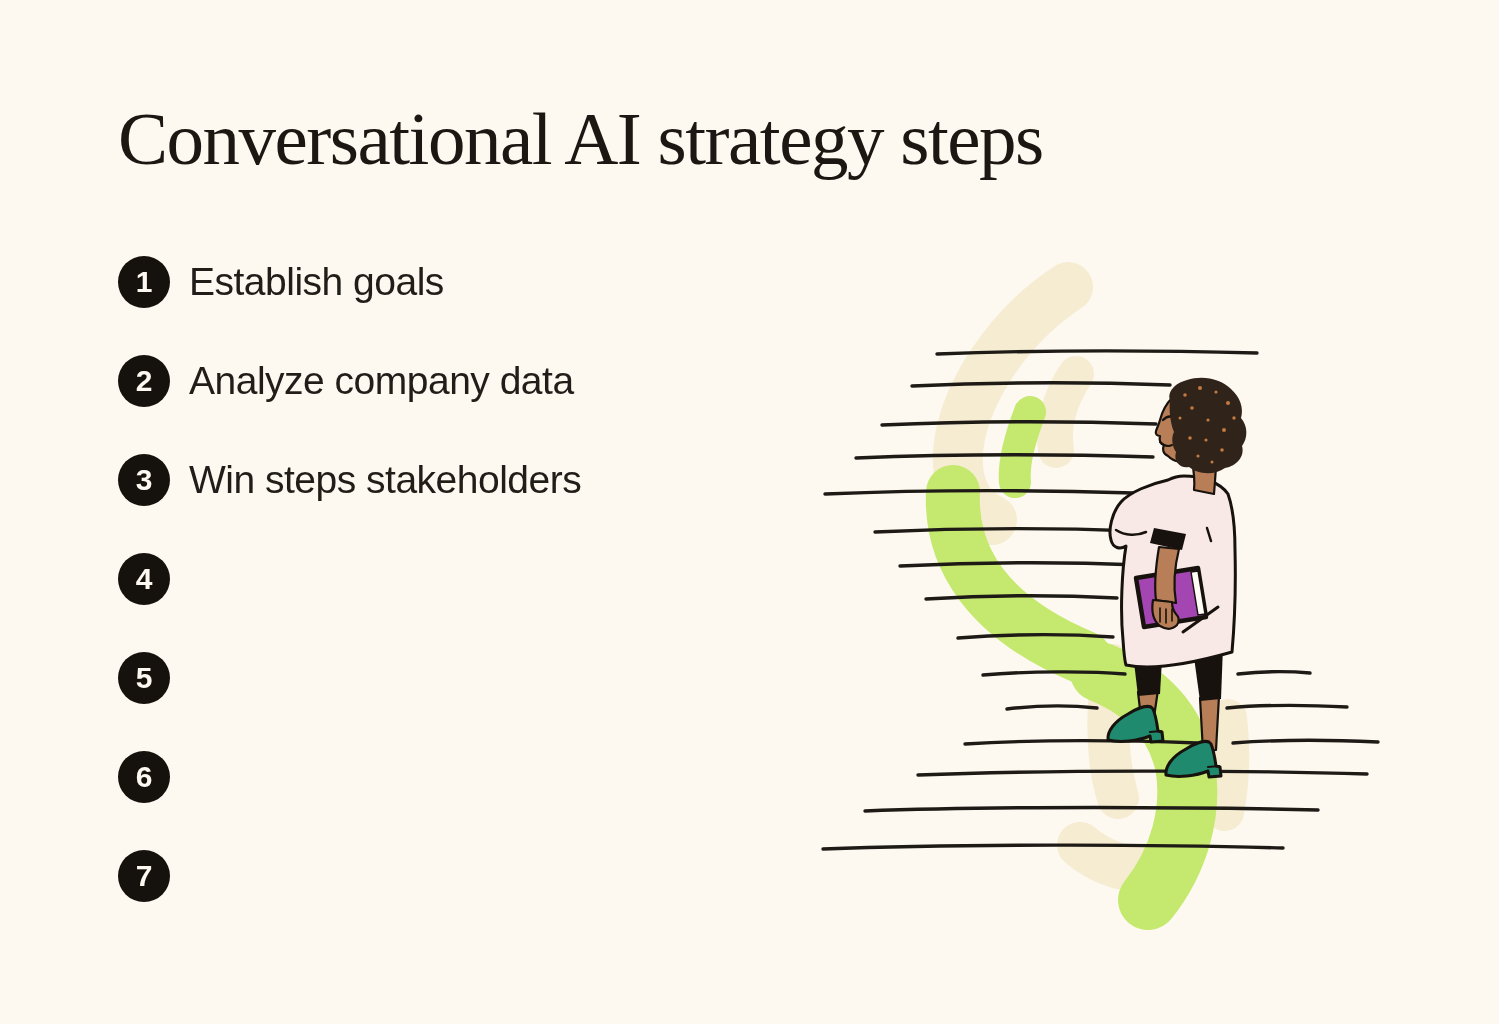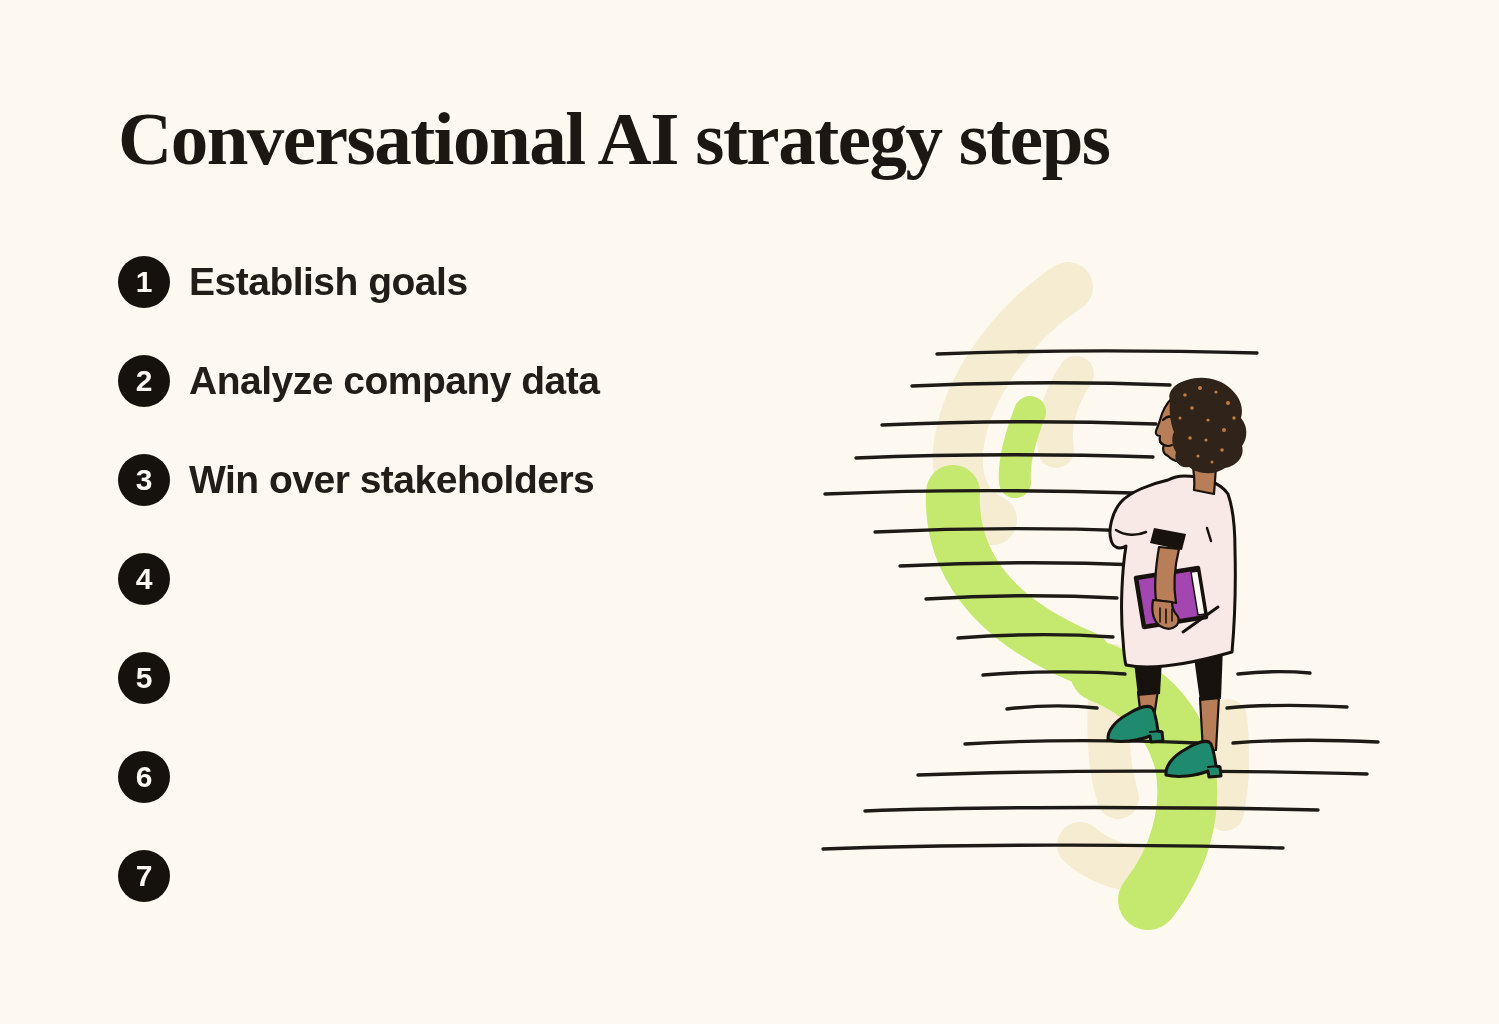--- a/index.html
+++ b/index.html
@@ -6,37 +6,36 @@
   body{
     width:1499px;height:1024px;
     background:var(--t-background,#fdf9f0);
     font-family:"Liberation Sans",sans-serif;
     overflow:hidden;
   }
   .canvas{position:relative;width:1499px;height:1024px;overflow:hidden;}
   .title{
     position:absolute;left:118px;top:101px;margin:0;
     font-family:"Liberation Serif",serif;
-    font-weight:700;font-size:75px;line-height:1;
+    font-weight:400;font-size:75px;line-height:1;
     letter-spacing:-1.5px;
     color:var(--t-title_color,#1c1712);
   }
   .steps{position:absolute;left:118px;top:256px;margin:0;padding:0;list-style:none;}
   .step{display:flex;align-items:center;gap:19px;height:52px;margin-bottom:47px;}
   .badge{
     flex:0 0 52px;width:52px;height:52px;border-radius:50%;
     background:var(--t-badge_bg,#15110d);color:var(--t-badge_text,#fdf9f0);
     display:flex;align-items:center;justify-content:center;
     font-size:30px;font-weight:700;
   }
   .label{
     font-size:39px;letter-spacing:-0.5px;
     color:var(--t-text_color,#211d19);
     white-space:nowrap;
-    font-weight:bold;
   }
   .illu{position:absolute;left:820px;top:240px;width:640px;height:700px;}
   
   .cream{stroke:var(--i-cream_brush,#f6ecd2);fill:none;stroke-linecap:round;}
   .green{stroke:var(--i-green_brush,#c5e96f);fill:none;stroke-linecap:round;}
   .sline{stroke:var(--i-stair_line,#1e1b16);stroke-width:3.4;fill:none;stroke-linecap:round;}
   .skin{fill:var(--i-skin,#b87e57);stroke:var(--i-dark_accent,#17120d);stroke-width:2.2;stroke-linejoin:round;}
   .dark{fill:var(--i-dark_accent,#17120d);stroke:none;}
   .dress{fill:var(--i-dress,#f8e9e6);stroke:var(--i-dark_accent,#17120d);stroke-width:3;stroke-linejoin:round;}
   .book{fill:var(--i-book,#a446b2);stroke:var(--i-dark_accent,#17120d);stroke-width:4.5;stroke-linejoin:round;}
@@ -57,21 +56,21 @@
     <li class="step">
       <span class="badge">1</span>
       <span class="label">Establish goals</span>
     </li>
     <li class="step">
       <span class="badge">2</span>
       <span class="label">Analyze company data</span>
     </li>
     <li class="step">
       <span class="badge">3</span>
-      <span class="label">Win over stakeholders</span>
+      <span class="label">Win steps stakeholders</span>
     </li>
     <li class="step">
       <span class="badge">4</span>
     </li>
     <li class="step">
       <span class="badge">5</span>
     </li>
     <li class="step">
       <span class="badge">6</span>
     </li>

